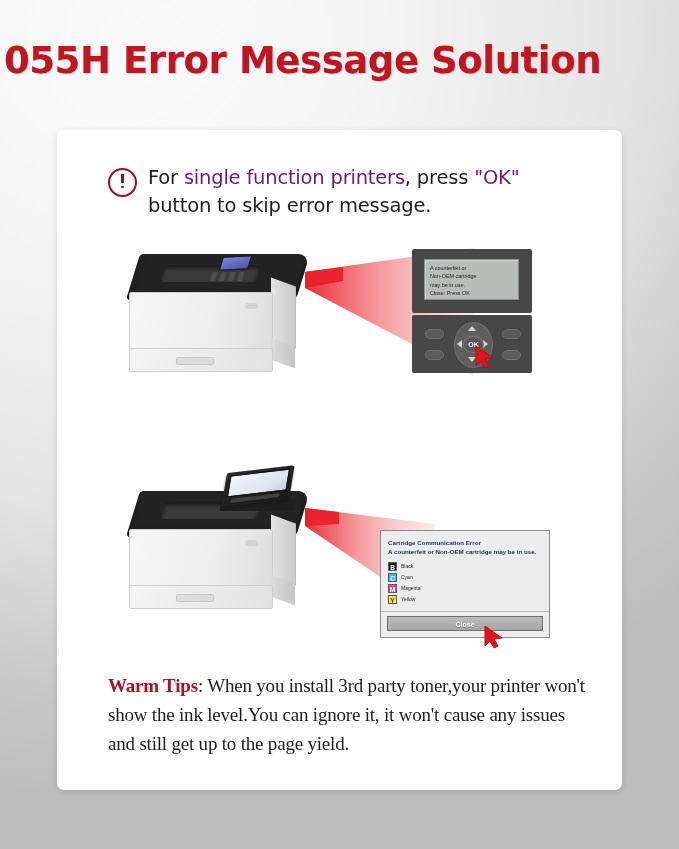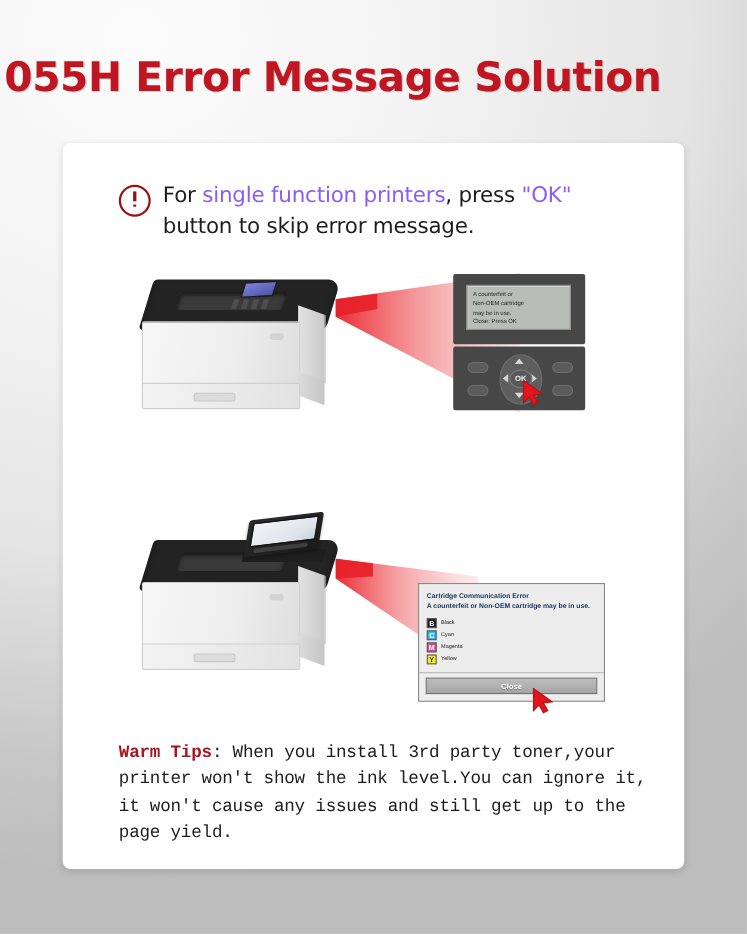--- a/index.html
+++ b/index.html
@@ -16,21 +16,21 @@
   .page {
     position: relative;
     width: 679px;
     height: 849px;
     background:
       radial-gradient(120% 90% at 18% 4%, #fbfbfb 0%, #f4f4f4 32%, #e4e4e4 62%, #c8c8c8 86%, #bdbdbd 100%);
   }
   .page-title {
     position: absolute;
     left: 0;
-    top: 49px;
+    top: 39px;
     width: 605px;
     text-align: center;
     font-size: 37px;
     font-weight: bold;
     letter-spacing: -0.4px;
     color: #bf1622;
     text-shadow: 1px 1px 0 rgba(120,120,120,0.35);
     font-family: "DejaVu Sans", sans-serif;
   }
   .card {
@@ -84,21 +84,21 @@
     border-radius: 50%;
     background: #9c1018;
   }
   .instr-text {
     font-size: 19.5px;
     line-height: 1.45;
     color: #1d1d1d;
     font-family: "DejaVu Sans", sans-serif;
     letter-spacing: -0.2px;
   }
-  .hl { color: #8b5cf6; }
+  .hl { color: #701a75; }
 
   
   .printer {
     position: absolute;
     width: 190px;
     height: 125px;
   }
   .printer.one { left: 68px; top: 118px; }
   .printer.two { left: 68px; top: 355px; }
 
@@ -388,24 +388,24 @@
   
   .cursor { position: absolute; }
   .cursor.panel-cursor { left: 63px; top: 30px; }
   .cursor.dialog-cursor { left: 103px; top: 9px; }
 
   
   .tips {
     position: absolute;
     left: 51px; top: 542px;
     width: 480px;
-    font-size: 16px;
+    font-size: 19px;
     line-height: 1.52;
     color: #1d1d1d;
-    font-family: Liberation Mono, monospace;
+    font-family: Liberation Serif, serif;
     letter-spacing: -0.2px;
   }
   .tips-label {
     color: #a8151e;
     font-weight: bold;
   }
 </style>
 </head>
 <body>
 

